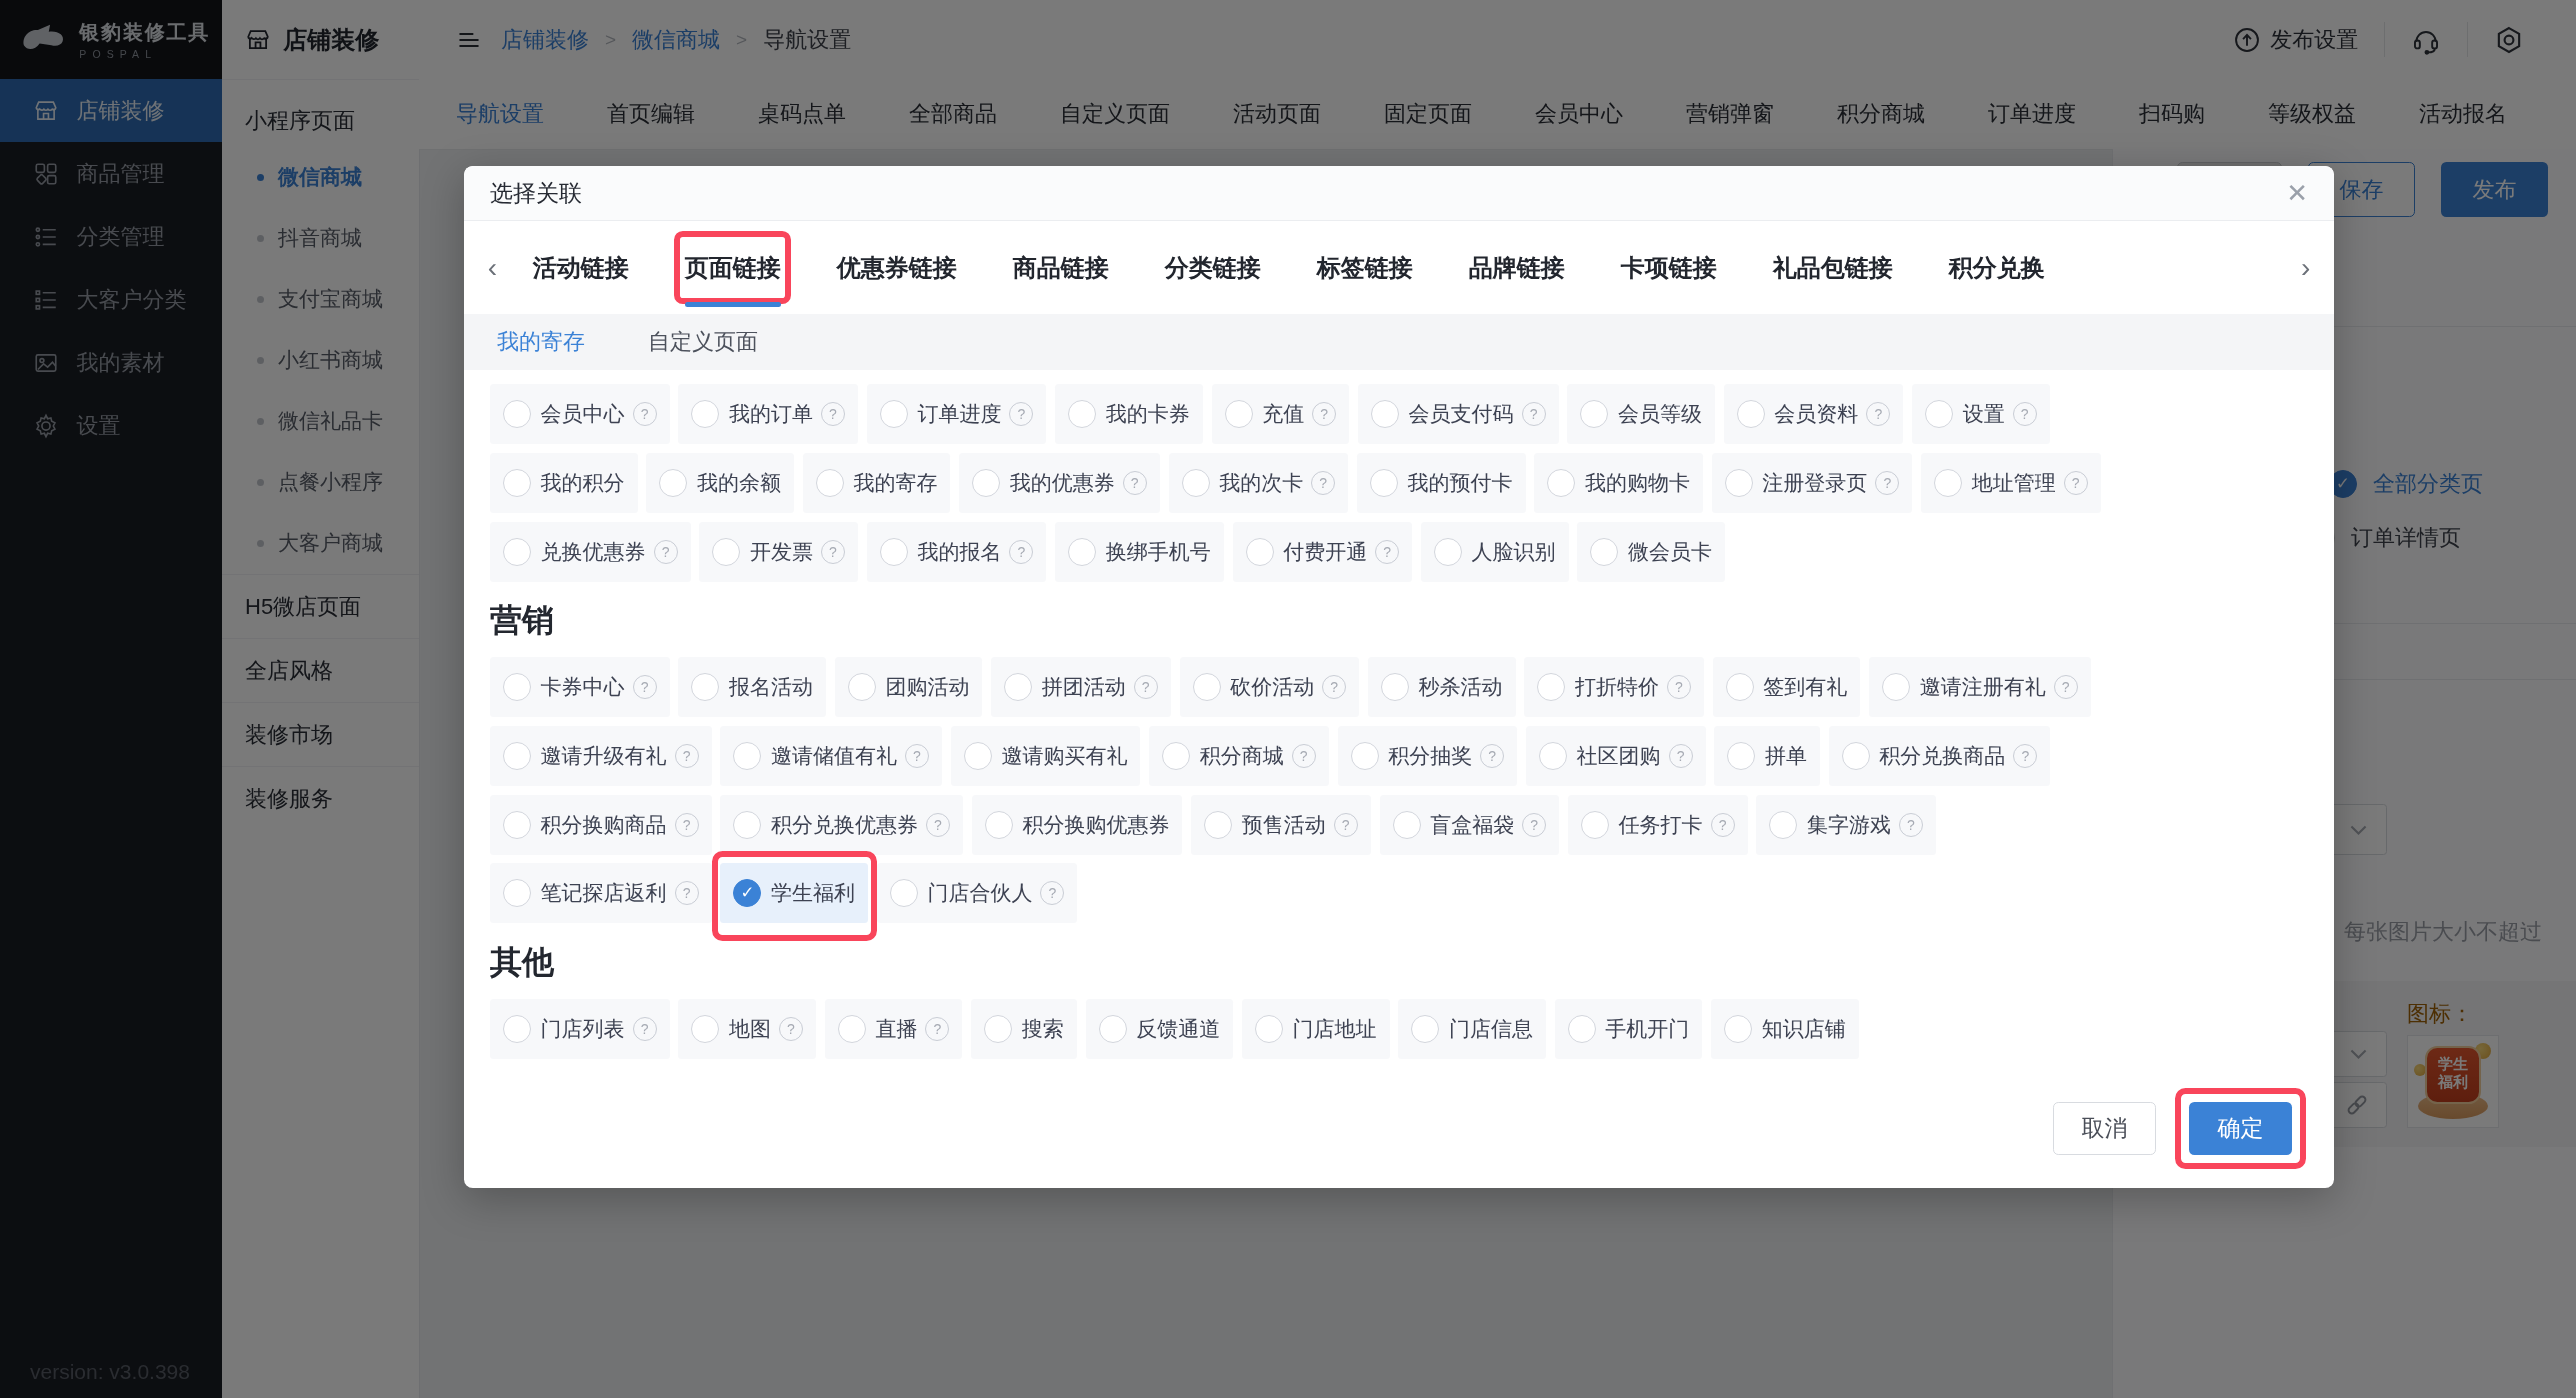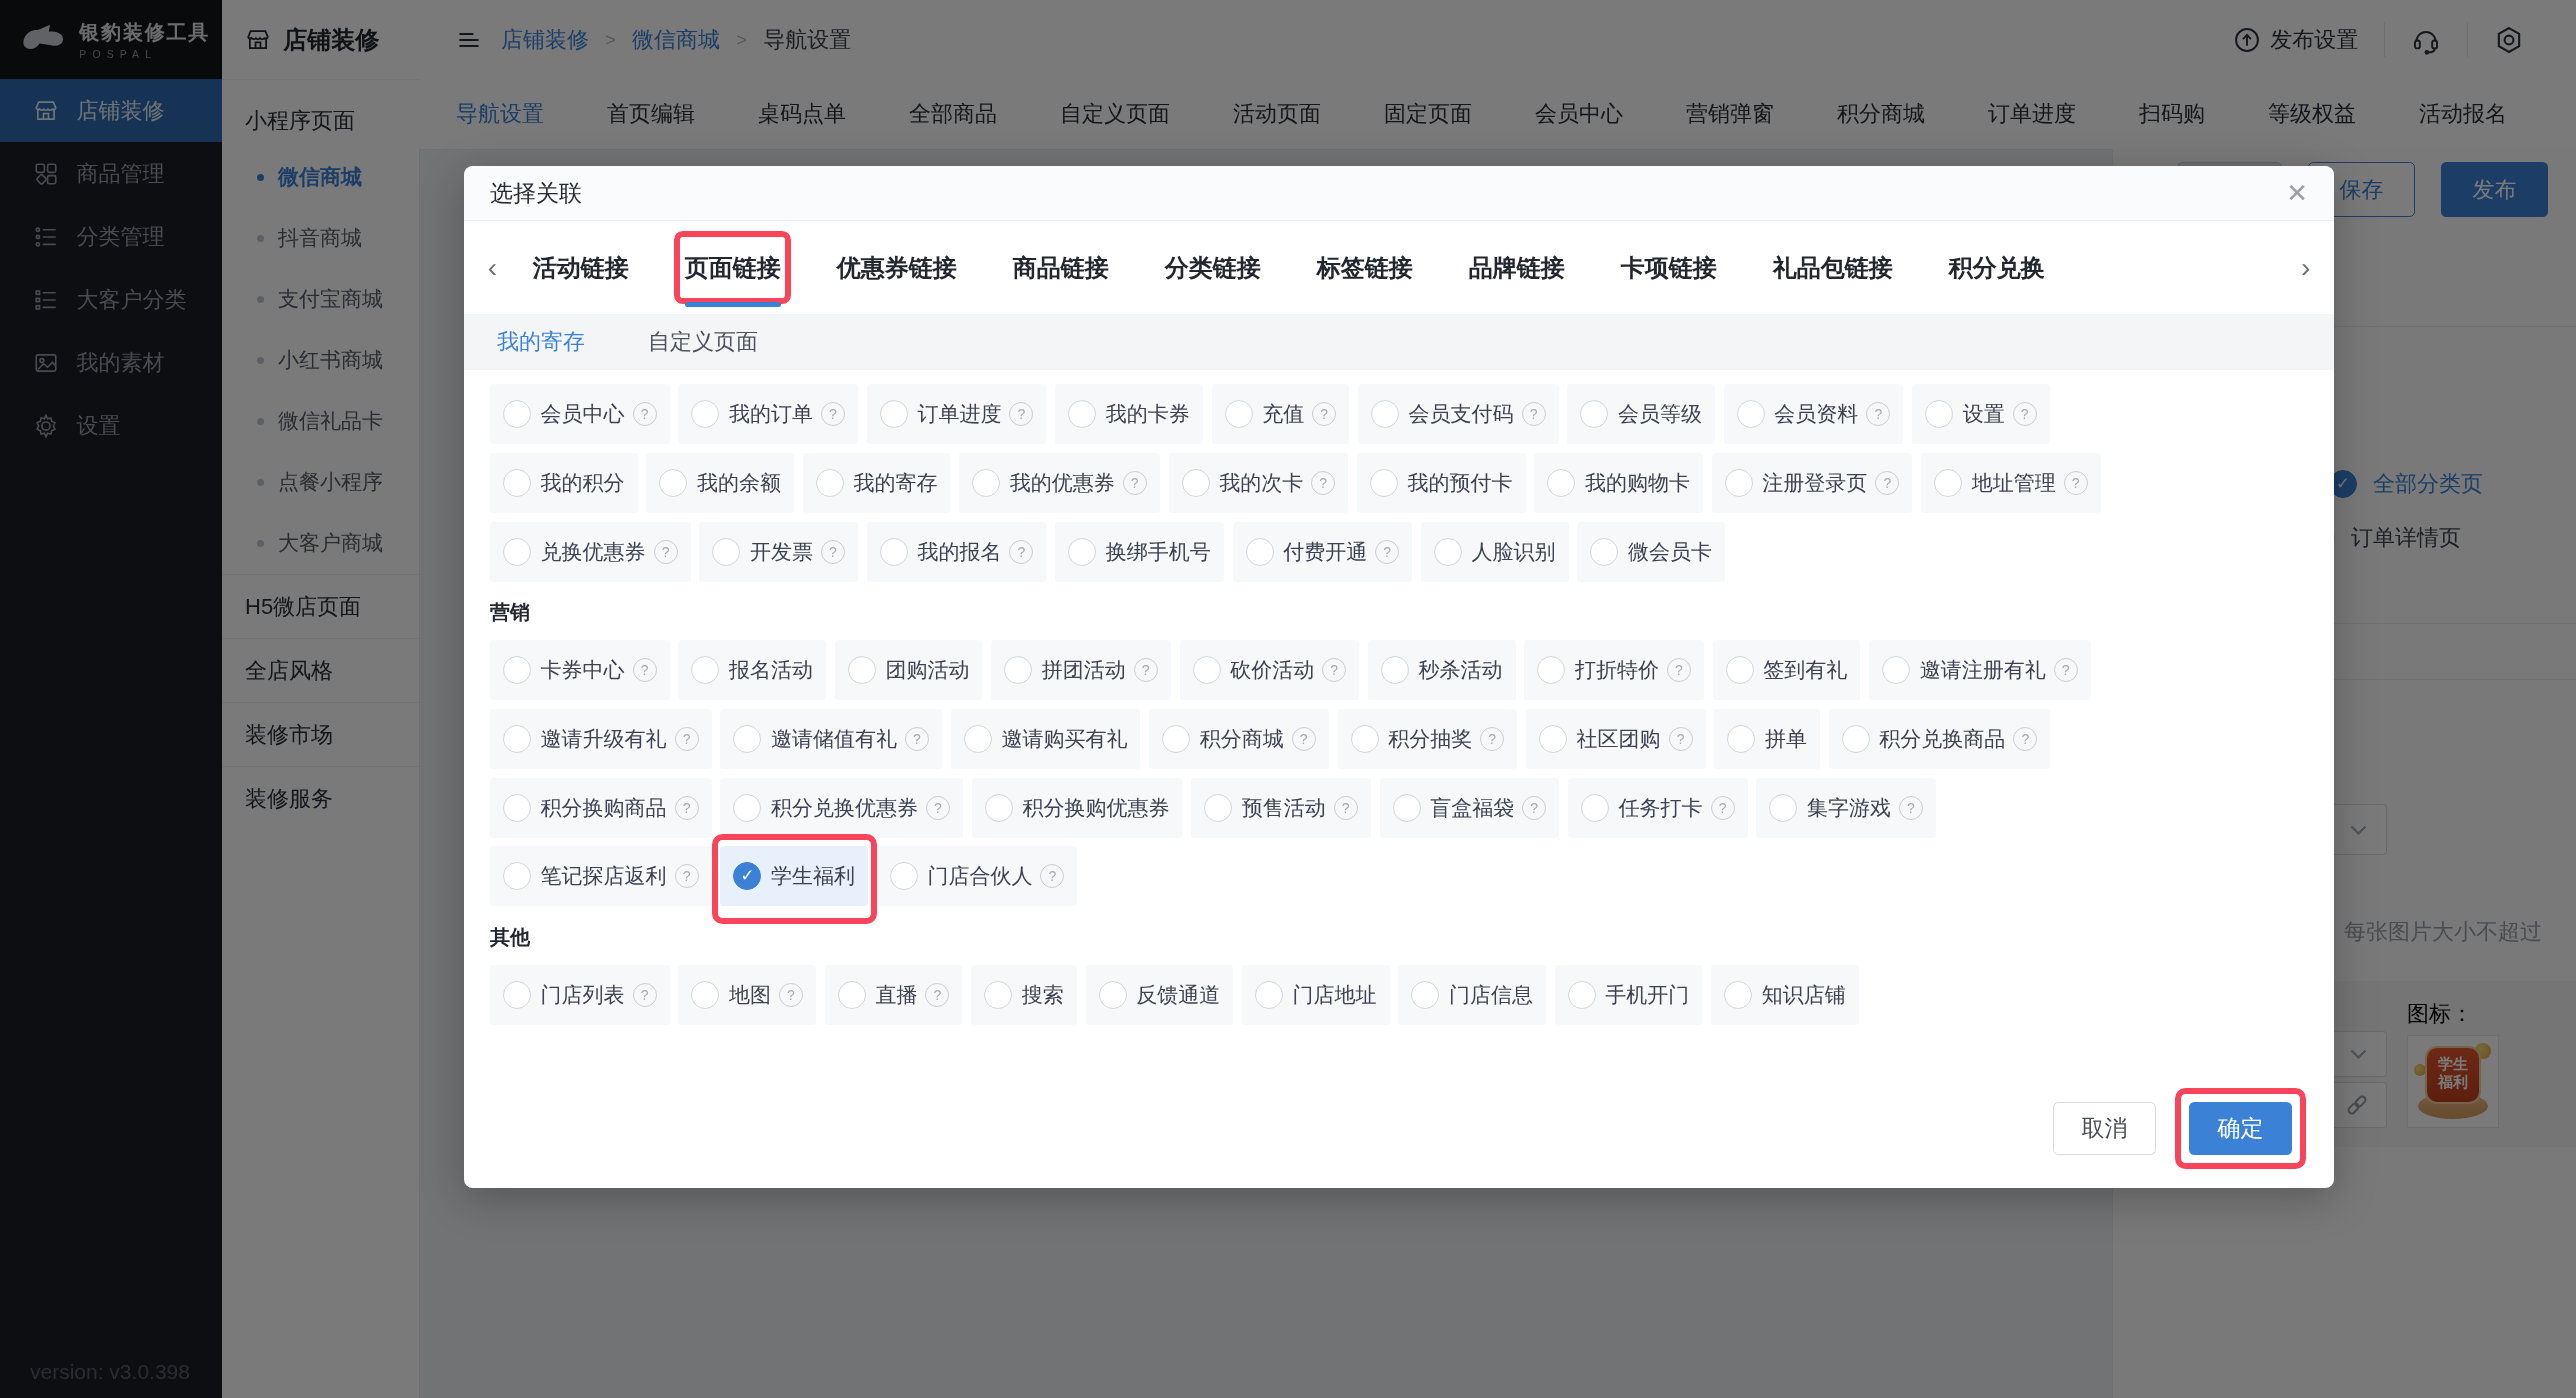--- a/index.html
+++ b/index.html
@@ -75,21 +75,21 @@
                        justify-content:center;}
   .p-radio.checked .rc::after{content:"\2713";color:#fff;font-size:16.6px;}
   .p-select{position:absolute;left:-1.8px;width:276px;border:0.9px solid #d8dbe0;border-radius:3.5px;
             background:#fff;box-sizing:border-box;}
   .p-select .chev{position:absolute;right:16px;top:50%;transform:translateY(-50%);}
   .p-select .chev svg{width:23px;height:23px;}
   .p-help1{position:absolute;right:35px;top:768px;font-size:22px;color:#9b9fa8;white-space:nowrap;}
   .p-help2{position:absolute;left:0;top:796px;font-size:22px;color:#9b9fa8;}
   .p-help2 .req{color:#e0492f;margin-left:5.3px;}
   .p-band{position:absolute;left:0;right:0;top:832px;height:166px;background:#f4f5f7;}
-  .p-iconlabel{position:absolute;left:294px;top:850px;font-size:22px;color:#000000;}
+  .p-iconlabel{position:absolute;left:294px;top:850px;font-size:22px;color:#a16207;}
   .p-iconbox{position:absolute;left:294px;top:886px;width:92px;height:93px;background:#fff;
              border:0.9px solid #e4e6ea;box-sizing:border-box;display:flex;align-items:center;
              justify-content:center;font-family:Liberation Mono, monospace;}
   .badge{position:relative;width:79px;height:81px;}
   .badge .podium{position:absolute;left:4.4px;bottom:3.5px;width:70px;height:26px;border-radius:50%;
                  background:linear-gradient(#eebd8a,#d99a5d);}
   .badge .plaque{position:absolute;left:11.4px;top:5.3px;width:56px;height:58px;border-radius:12.3px;
                  background:linear-gradient(#e4572e,#c43f1e);border:2.6px solid #f3cf9e;
                  box-sizing:border-box;display:flex;flex-direction:column;align-items:center;
                  justify-content:center;color:#fff;font-weight:bold;font-size:15px;line-height:18.4px;}
@@ -136,21 +136,21 @@
   .chip .help{width:24px;height:24px;border-radius:50%;border:1.8px solid #c9cdd5;color:#a6aab3;
         font-size:14px;display:flex;align-items:center;justify-content:center;margin-left:8px;
         box-sizing:border-box;flex:none;}
   .chip .help::after{content:"?";}
   .chip.checked{background:#e7f0fb;}
   .chip.checked .radio{background:#3b82d6;border-color:#3b82d6;display:flex;align-items:center;
         justify-content:center;}
   .chip.checked .radio::after{content:"\2713";color:#fff;font-size:16.6px;}
   .chip.annotated::before{content:"";position:absolute;left:-8.8px;right:-8.8px;top:-12.3px;bottom:-17.5px;
         border:6.1px solid #f9455b;border-radius:10.5px;pointer-events:none;z-index:5;}
-  .group-label{font-size:20px;font-weight:bold;color:#23272f;margin:17.5px 0 14px;}
+  .group-label{font-size:32px;font-weight:bold;color:#23272f;margin:17.5px 0 14px;}
   .modal-footer{flex:none;display:flex;justify-content:flex-end;align-items:center;gap:33px;
         padding:0 42px 33px;}
   .btn{height:53px;width:103px;border-radius:5.3px;display:flex;align-items:center;
        justify-content:center;font-size:23px;box-sizing:border-box;cursor:pointer;}
   .btn.cancel{border:0.9px solid #d8dbe0;background:#fff;color:#4a4e58;}
   .btn.confirm{position:relative;background:#3b82d6;color:#fff;}
   .btn.confirm.annotated::before{content:"";position:absolute;inset:-14px;
        border:6.1px solid #f9455b;border-radius:10.5px;pointer-events:none;}
 </style>
 </head>

